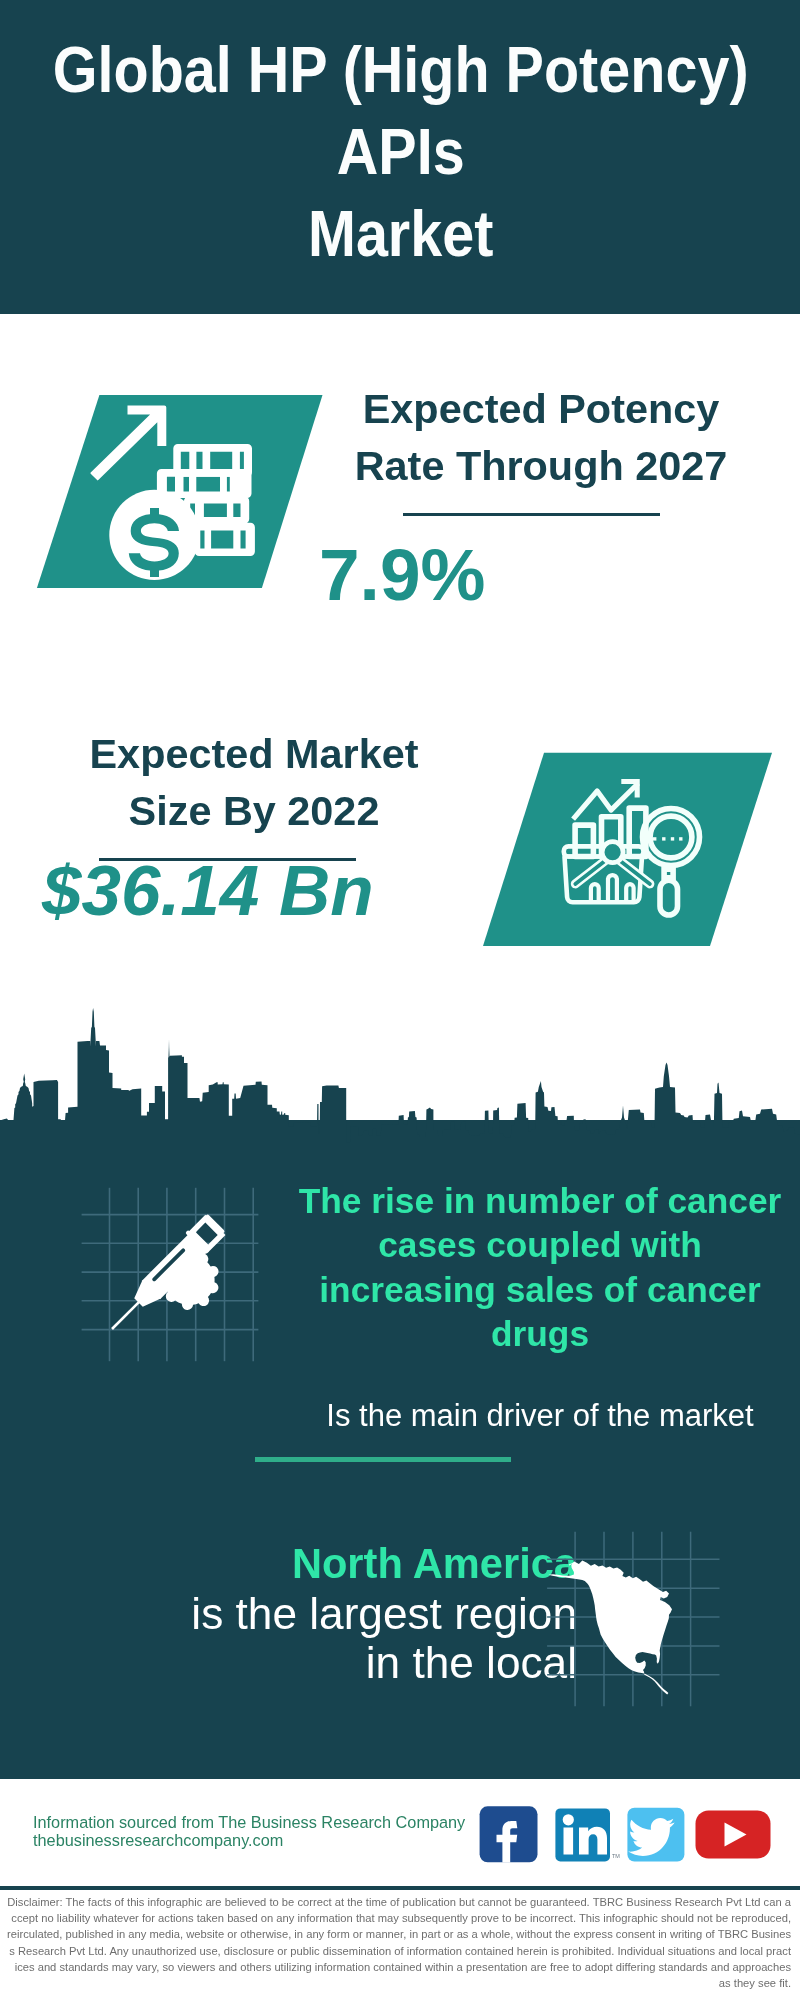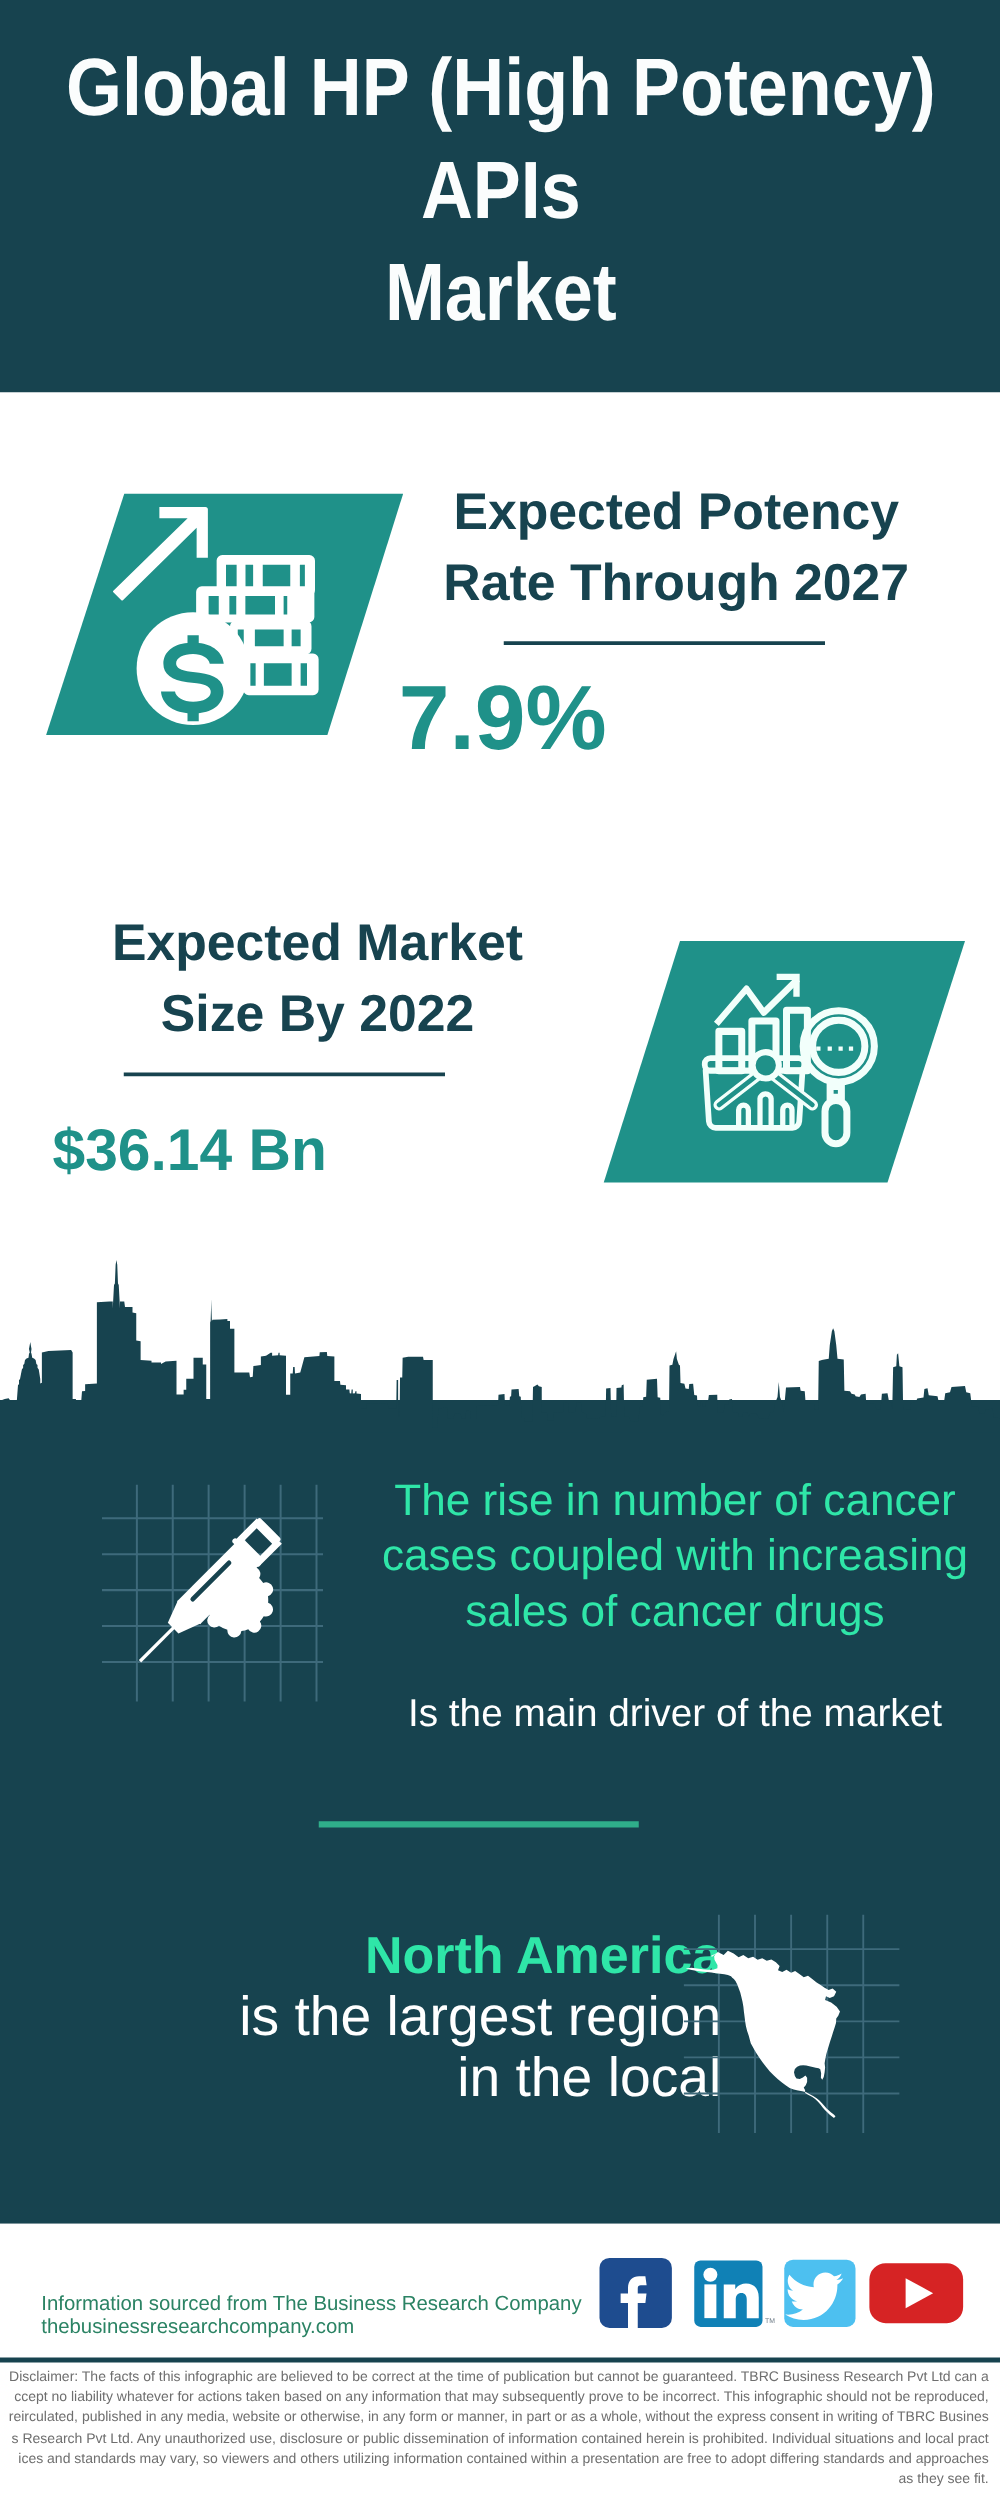--- a/index.html
+++ b/index.html
@@ -21,31 +21,31 @@
   .stat-rule{position:absolute;height:3px;background:#17434F;}
   .stat-value{position:absolute;color:#1F9189;font-weight:bold;}
 
   
   .dark{position:absolute;left:0;top:1120px;width:800px;height:659px;background:#17434F;}
   .skyline{position:absolute;left:0;top:1006px;width:800px;height:140px;}
 
   .hlg{color:#2FE6A8;}
   .wht{color:#ffffff;}
   .driver{position:absolute;left:294px;top:1178.7px;width:492px;text-align:center;}
-  .driver .big{font-weight:normal;font-size:35.3px;line-height:44.5px;display:block;}
+  .driver .big{font-weight:bold;font-size:35.3px;line-height:44.5px;display:block;}
   .driver .sub{font-size:31px;line-height:56px;display:block;font-weight:normal;margin-top:31px;}
   .greenrule{position:absolute;height:4px;background:#2FAE8A;}
 
   .regionblk{position:absolute;left:14px;top:1539px;width:563px;text-align:right;}
   .regionblk .big{font-weight:bold;font-size:41.6px;line-height:49.6px;display:block;}
   .regionblk .sub{font-size:44.2px;line-height:49.6px;display:block;font-weight:normal;}
 
   
   .footer{position:absolute;left:0;top:1779px;width:800px;height:221px;background:#fff;}
-  .srcinfo{position:absolute;left:33px;top:34.8px;color:#2B8364;font-size:16.3px;line-height:17.7px;margin-top:21px;}
+  .srcinfo{position:absolute;left:33px;top:34.8px;color:#2B8364;font-size:16.3px;line-height:17.7px;}
   .srcinfo span{display:block;}
   .social{position:absolute;}
   .discline{position:absolute;left:0;top:107px;width:800px;height:4px;background:#17434F;}
   .disclaimer{position:absolute;left:7px;top:115px;width:784px;color:#6e6e6e;font-size:11.2px;line-height:16.2px;text-align:right;word-break:break-all;}
 </style>
 </head>
 <body>
 
 <div class="page">
 
@@ -112,21 +112,21 @@
       <rect x="192.1" y="92.2" width="3.4" height="3.4"></rect>
       <rect x="200.8" y="92.2" width="3.4" height="3.4"></rect>
       <rect x="209.1" y="92.2" width="3.4" height="3.4"></rect>
     </g>
   </svg>
   <div class="stat-title" style="left:44px;top:725.8px;width:420px;">
     <span>Expected Market</span>
     <span>Size By 2022</span>
   </div>
   <div class="stat-rule" style="left:98.5px;top:857.5px;width:257.5px;"></div>
-  <div class="stat-value" style="left:42px;top:879px;width:420px;font-size:47px;line-height:81px;">$36.14 Bn</div>
+  <div class="stat-value" style="left:42px;top:850px;width:420px;font-size:71px;line-height:81px;font-style:italic;">$36.14 Bn</div>
 
   <div class="dark"></div>
   <svg id="skyline-holder" class="skyline" width="800" height="140" viewBox="0 0 800 140" preserveAspectRatio="none">
     <path fill="#17434F" d="M0,140.0 L0.0,114.5 3.8,113.2 6.9,112.6 8.8,115.1 11.9,115.1 13.5,113.9 14.4,102.0 15.2,101.4 15.2,98.2 16.0,97.2 17.5,89.5 18.5,88.2 18.5,86.0 19.4,85.1 20.0,82.0 21.2,80.8 22.8,80.1 23.2,77.0 23.8,76.0 23.2,73.2 24.2,67.6 25.2,73.2 24.8,76.0 25.2,77.0 25.8,80.1 27.2,80.8 28.5,82.0 29.1,85.1 30.0,86.0 30.0,88.2 31.0,89.5 32.2,97.2 32.2,100.8 33.5,100.1 33.5,76.0 38.8,74.8 52.5,74.2 56.9,73.9 58.1,76.0 58.1,113.2 60.6,113.2 61.2,114.5 65.0,114.5 65.6,107.0 68.1,106.8 68.1,101.4 77.5,100.8 77.5,35.8 87.5,35.1 90.2,35.1 90.2,40.8 91.2,22.0 91.9,20.8 92.5,5.8 93.1,2.0 93.8,5.8 94.4,20.8 95.0,22.0 96.0,40.8 96.0,35.1 99.4,35.1 100.0,39.5 106.0,39.5 106.0,43.9 109.0,44.5 109.0,66.4 112.5,67.0 112.5,82.0 121.2,82.6 121.2,83.9 128.8,83.9 128.8,85.1 132.5,83.2 141.2,82.6 141.2,109.5 146.9,109.5 146.9,105.8 149.0,105.8 149.0,97.0 154.8,97.0 154.8,80.1 162.2,80.1 162.2,85.5 165.0,85.5 165.0,113.2 168.1,113.2 168.1,52.0 168.5,50.8 168.8,42.0 169.0,33.2 169.2,42.0 169.5,50.8 170.0,49.8 176.2,49.5 181.9,49.2 181.9,50.8 184.0,50.8 184.0,57.0 187.5,57.0 187.5,92.0 199.4,92.0 200.0,95.8 202.2,95.3 202.7,86.8 208.7,86.0 208.7,79.2 212.8,78.5 216.5,76.2 217.7,76.2 217.7,78.5 222.5,78.2 222.8,76.2 223.7,76.2 223.7,78.2 228.8,78.5 228.8,109.7 232.2,109.7 232.2,92.8 234.2,92.8 234.5,87.5 235.7,87.5 236.0,92.8 240.2,92.0 243.5,79.7 255.5,78.8 255.8,75.8 261.5,75.5 261.8,78.8 267.5,79.2 267.5,98.8 272.0,98.8 272.3,101.8 276.8,102.2 276.8,105.5 279.5,105.5 279.8,108.5 281.0,108.8 281.3,105.5 282.2,105.5 282.2,108.8 284.0,108.5 284.3,107.0 285.2,107.0 285.2,108.8 288.8,109.2 288.8,120.5 293.3,120.5 293.3,116.8 310.2,116.3 310.6,120.5 317.0,120.5 317.3,98.0 318.5,98.0 318.5,127.2 319.7,127.2 320.0,96.0 321.8,96.0 322.1,80.2 326.6,79.4 338.4,79.4 338.9,82.0 346.2,82.0 346.2,136.2 350.1,136.2 350.6,120.5 358.1,120.2 358.1,129.2 362.9,128.9 363.4,124.9 368.6,124.3 369.0,128.9 372.5,129.2 372.9,122.2 376.0,121.9 376.4,129.2 380.9,129.2 381.2,118.8 398.4,118.4 398.8,109.7 403.6,109.1 404.0,118.4 407.5,118.8 407.9,111.4 408.9,110.9 409.2,105.6 414.9,105.1 415.4,110.9 416.6,111.4 417.1,128.4 419.4,128.4 419.8,131.0 425.9,131.0 426.4,103.5 427.6,103.0 429.9,101.6 431.1,103.0 433.4,103.5 433.4,124.0 437.6,124.0 438.1,130.1 442.5,130.1 442.9,124.0 450.4,123.7 450.9,116.1 454.4,115.6 454.8,123.7 459.6,124.0 460.0,124.0 461.4,116.1 465.2,115.6 465.6,124.0 468.8,124.9 469.1,128.9 479.6,129.2 480.1,127.5 484.5,127.2 484.9,104.8 488.4,104.4 488.9,127.2 492.9,127.5 493.2,104.4 497.1,103.9 497.4,102.1 498.9,101.6 499.4,127.2 503.8,127.5 504.1,131.0 510.8,131.3 511.6,119.6 514.2,119.1 514.6,111.8 516.9,111.4 517.4,97.8 525.6,96.9 526.1,111.8 528.2,112.1 528.6,125.8 530.9,126.1 531.4,123.7 535.2,123.1 535.6,86.4 537.9,85.8 538.8,81.1 540.9,75.0 541.5,81.1 543.1,85.8 544.0,86.4 544.4,100.4 547.5,100.9 548.4,104.8 551.0,105.1 551.4,101.2 554.5,100.9 555.4,110.0 557.6,110.3 558.0,118.8 560.1,119.1 560.6,115.2 561.5,114.9 561.9,119.1 564.1,119.6 564.6,115.6 566.4,115.2 567.1,110.0 573.8,109.7 574.1,124.0 579.0,124.3 579.4,117.9 582.5,117.3 583.4,113.5 585.6,113.2 586.4,124.0 590.4,124.3 590.9,127.5 593.9,127.2 594.4,124.0 598.2,123.7 598.6,127.5 599.6,127.5 600.0,125.2 605.0,124.5 607.5,129.0 615.0,128.5 615.5,124.0 618.8,123.5 620.0,116.5 622.0,111.5 623.0,99.5 624.0,111.5 625.8,116.5 627.0,123.5 628.8,104.0 640.0,103.5 640.5,106.5 643.8,107.0 644.5,116.5 651.2,117.0 652.0,122.0 654.5,121.5 655.0,82.8 657.5,82.0 659.5,81.5 663.0,81.0 663.8,70.2 665.5,59.0 666.5,56.5 667.5,59.0 669.0,70.2 670.0,81.0 675.0,81.5 675.5,106.5 680.0,107.0 681.2,109.0 683.8,109.5 684.5,111.0 687.5,111.5 688.8,109.5 692.5,109.0 693.0,116.5 700.0,117.0 701.2,122.0 704.5,121.5 705.5,109.0 710.0,108.5 711.2,115.2 713.0,116.0 713.8,121.5 714.5,87.8 717.0,87.0 717.5,77.8 718.5,76.5 719.5,87.0 722.0,87.8 722.5,121.5 728.0,122.0 728.8,116.5 732.5,116.0 733.8,112.8 738.8,112.0 739.5,105.2 742.0,104.5 743.0,110.2 750.0,111.0 751.2,116.5 755.0,117.0 756.2,108.5 760.0,107.8 761.2,103.5 772.0,102.8 773.0,107.8 776.2,108.5 777.5,119.0 782.5,119.5 783.8,125.2 787.5,124.5 788.8,121.5 793.8,121.0 795.0,127.8 800.0,128.5 L800,140.0 Z"></path>
   </svg>
 
   <svg style="position:absolute;left:80px;top:1185px;" width="190" height="185" viewBox="0 0 190 185">
     <g stroke="#3e6a7b" stroke-width="1.6">
       <line x1="29.5" y1="2.8" x2="29.5" y2="176.2"></line>
       <line x1="58.2" y1="2.8" x2="58.2" y2="176.2"></line>

